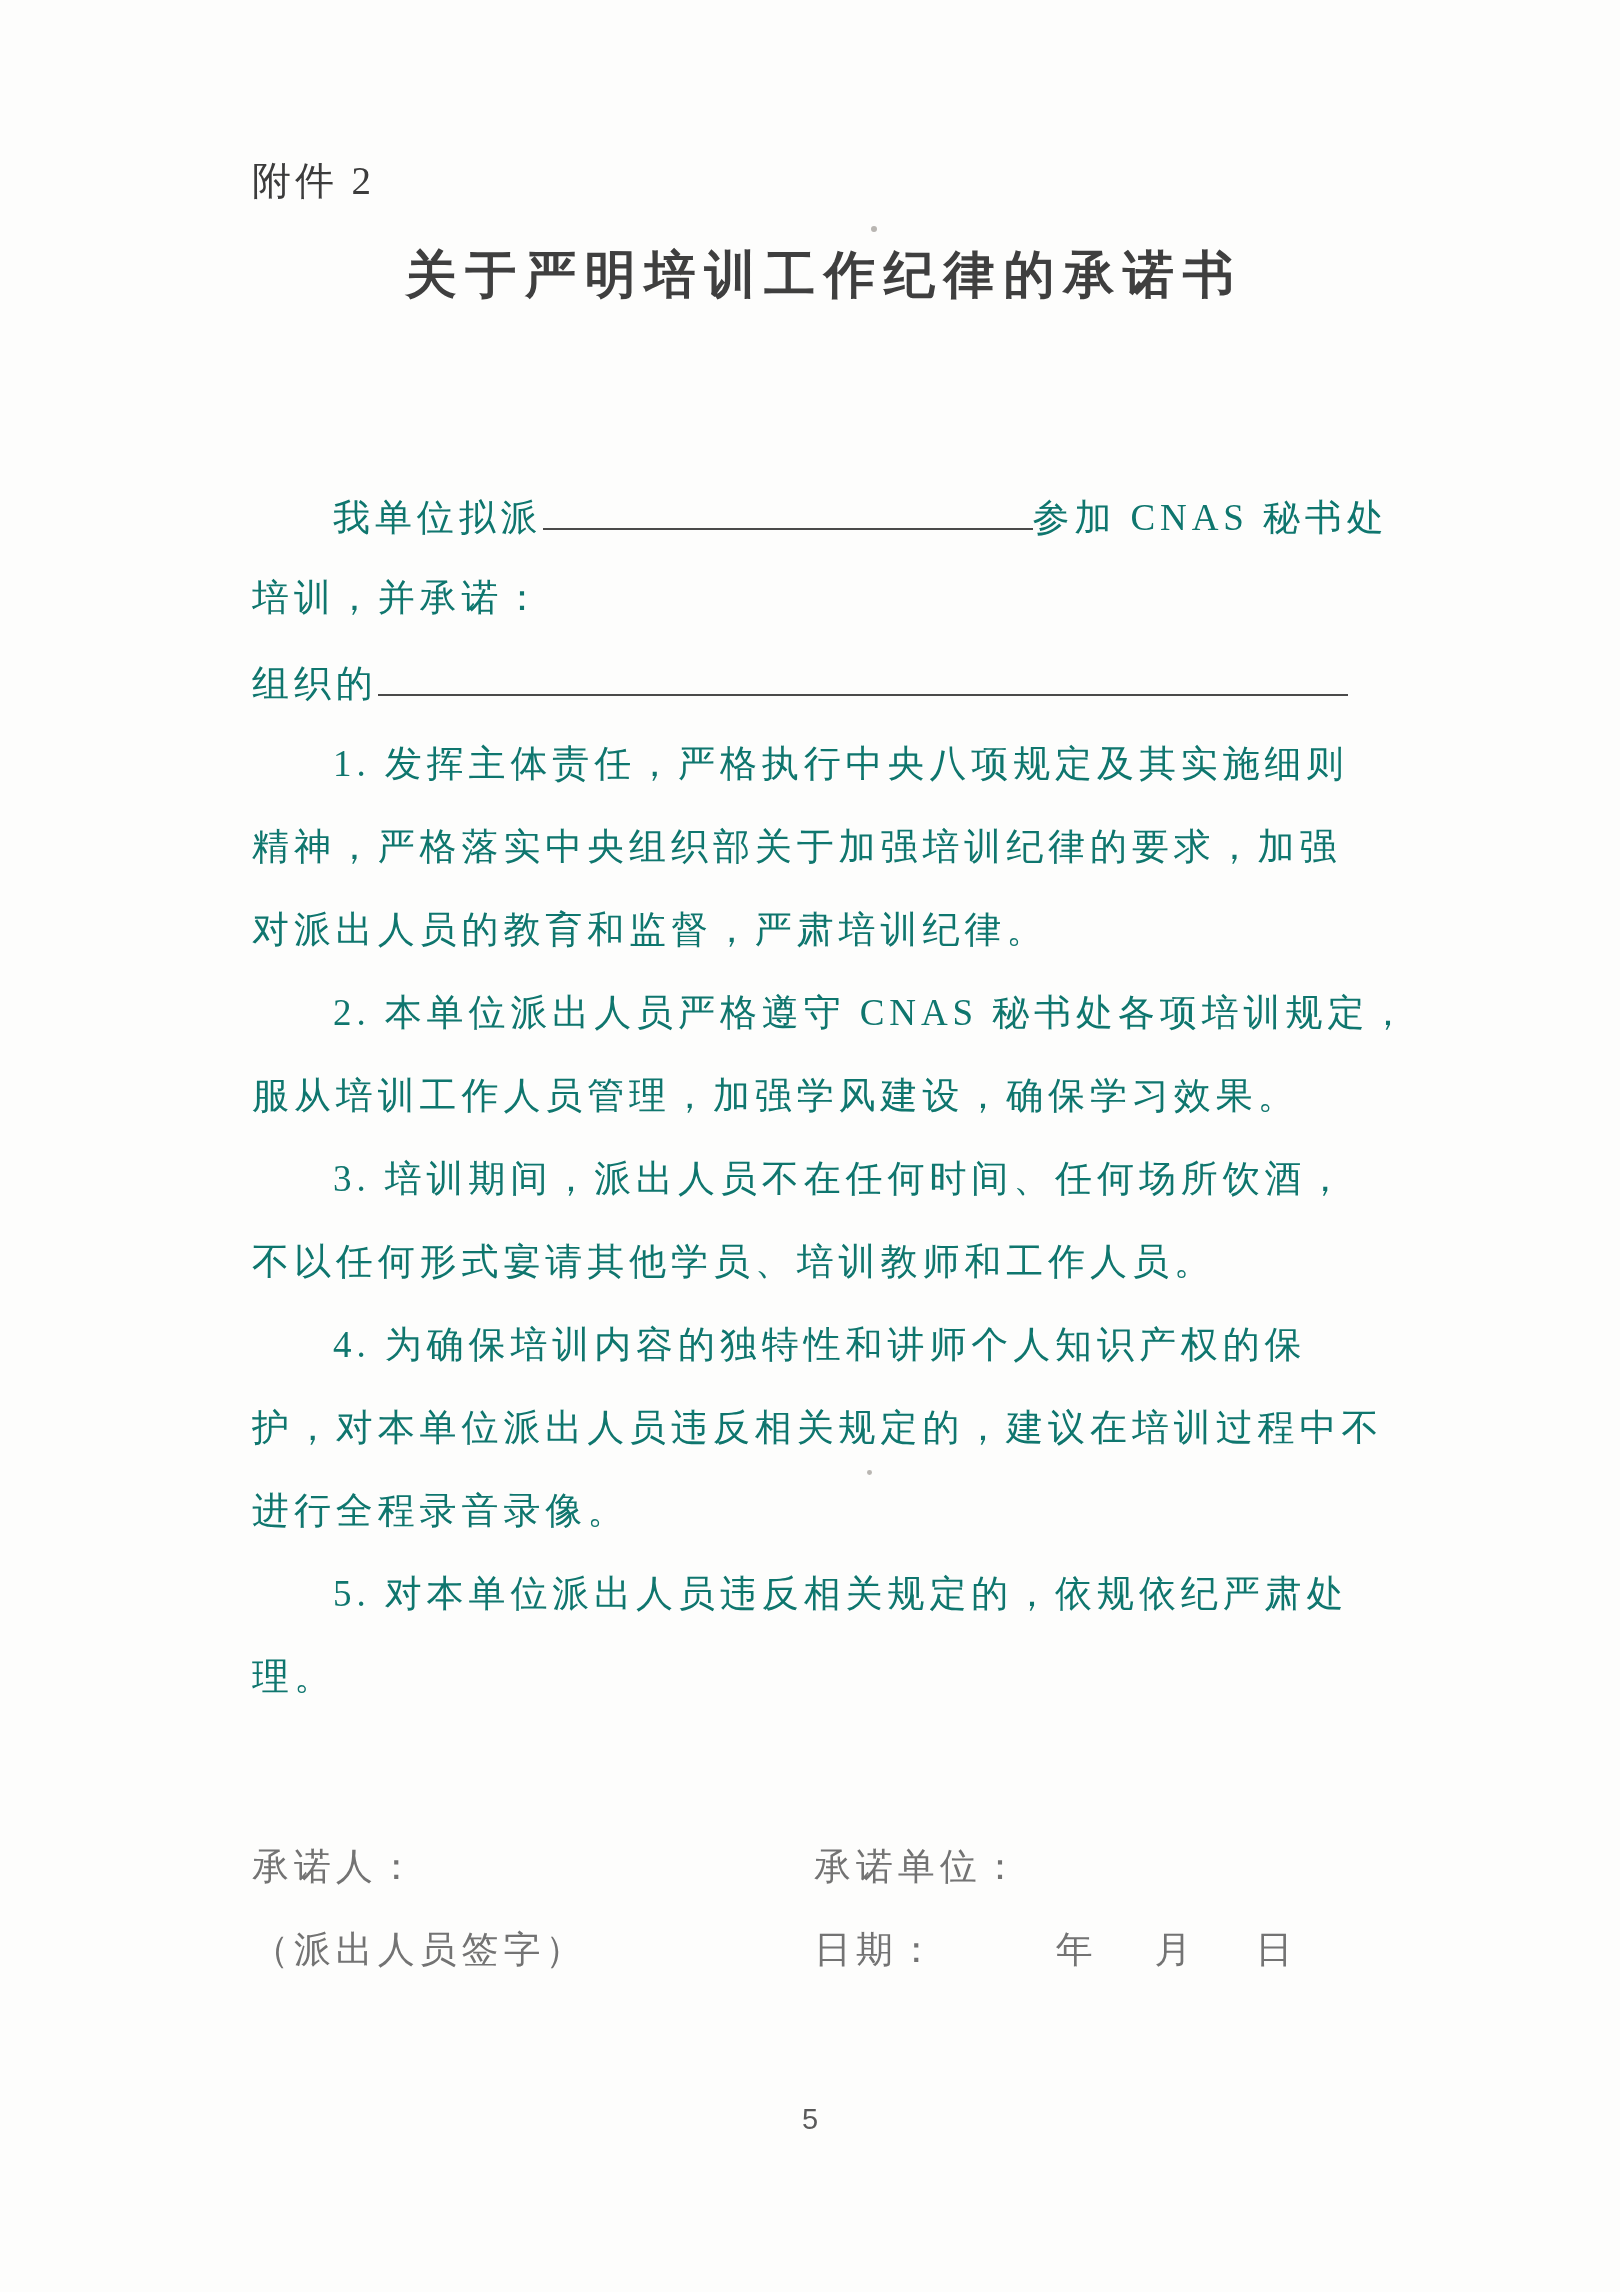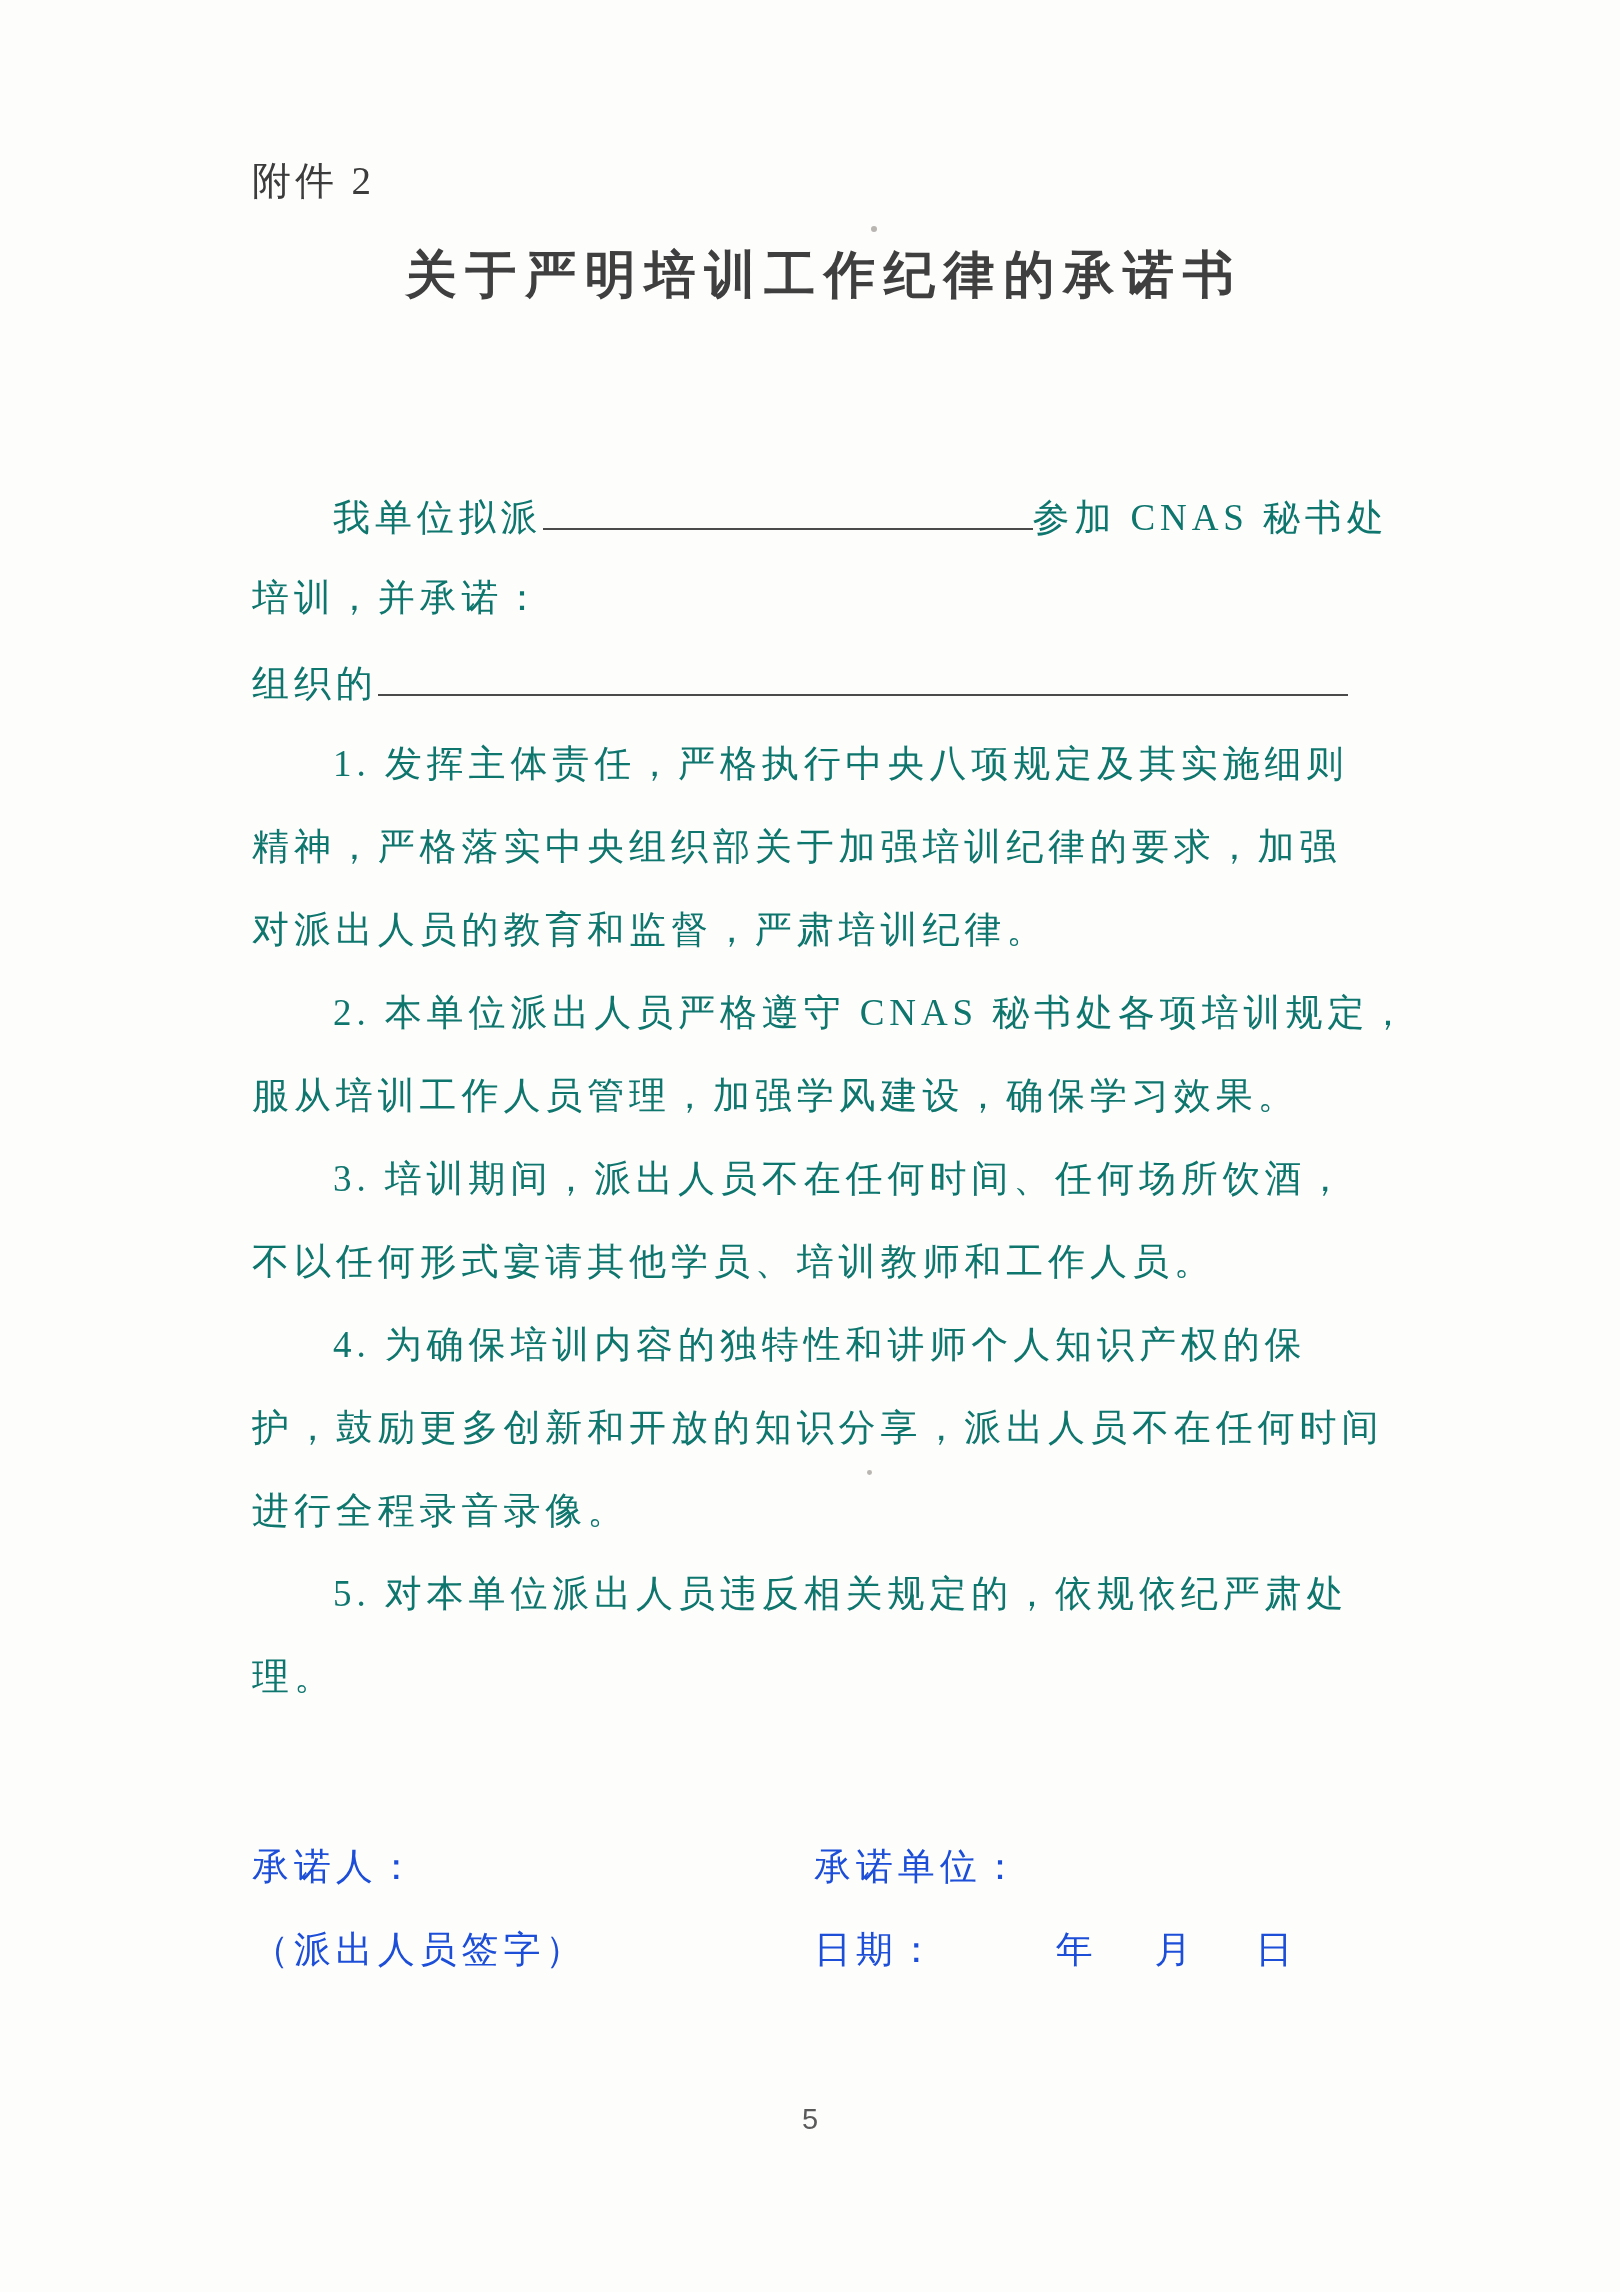--- a/index.html
+++ b/index.html
@@ -74,21 +74,21 @@
     position: absolute;
     left: 814px;
     top: 1825px;
   }
   .sig-line {
     height: 83px;
     line-height: 83px;
     font-size: 37px;
     letter-spacing: 4.9px;
     white-space: nowrap;
-    color: #1d4ed8;
+    color: #737373;
   }
   .date-year  { margin-left: 116px; }
   .date-month { margin-left: 57px; }
   .date-day   { margin-left: 59px; }
   .page-number {
     position: absolute;
     left: 0;
     right: 0;
     top: 2100px;
     text-align: center;
@@ -126,21 +126,21 @@
     <div class="line">精神，严格落实中央组织部关于加强培训纪律的要求，加强</div>
     <div class="line">对派出人员的教育和监督，严肃培训纪律。</div>
 
     <div class="line"><span class="ind"></span><span>2. 本单位派出人员严格遵守 CNAS 秘书处各项培训规定，</span></div>
     <div class="line">服从培训工作人员管理，加强学风建设，确保学习效果。</div>
 
     <div class="line"><span class="ind"></span><span>3. 培训期间，派出人员不在任何时间、任何场所饮酒，</span></div>
     <div class="line">不以任何形式宴请其他学员、培训教师和工作人员。</div>
 
     <div class="line"><span class="ind"></span><span>4. 为确保培训内容的独特性和讲师个人知识产权的保</span></div>
-    <div class="line">护，鼓励更多创新和开放的知识分享，派出人员不在任何时间</div>
+    <div class="line">护，对本单位派出人员违反相关规定的，建议在培训过程中不</div>
     <div class="line">进行全程录音录像。</div>
 
     <div class="line"><span class="ind"></span><span>5. 对本单位派出人员违反相关规定的，依规依纪严肃处</span></div>
     <div class="line">理。</div>
 
   </div>
 
   <div class="sig-left">
     <div class="sig-line">承诺人：</div>
     <div class="sig-line">（派出人员签字）</div>

